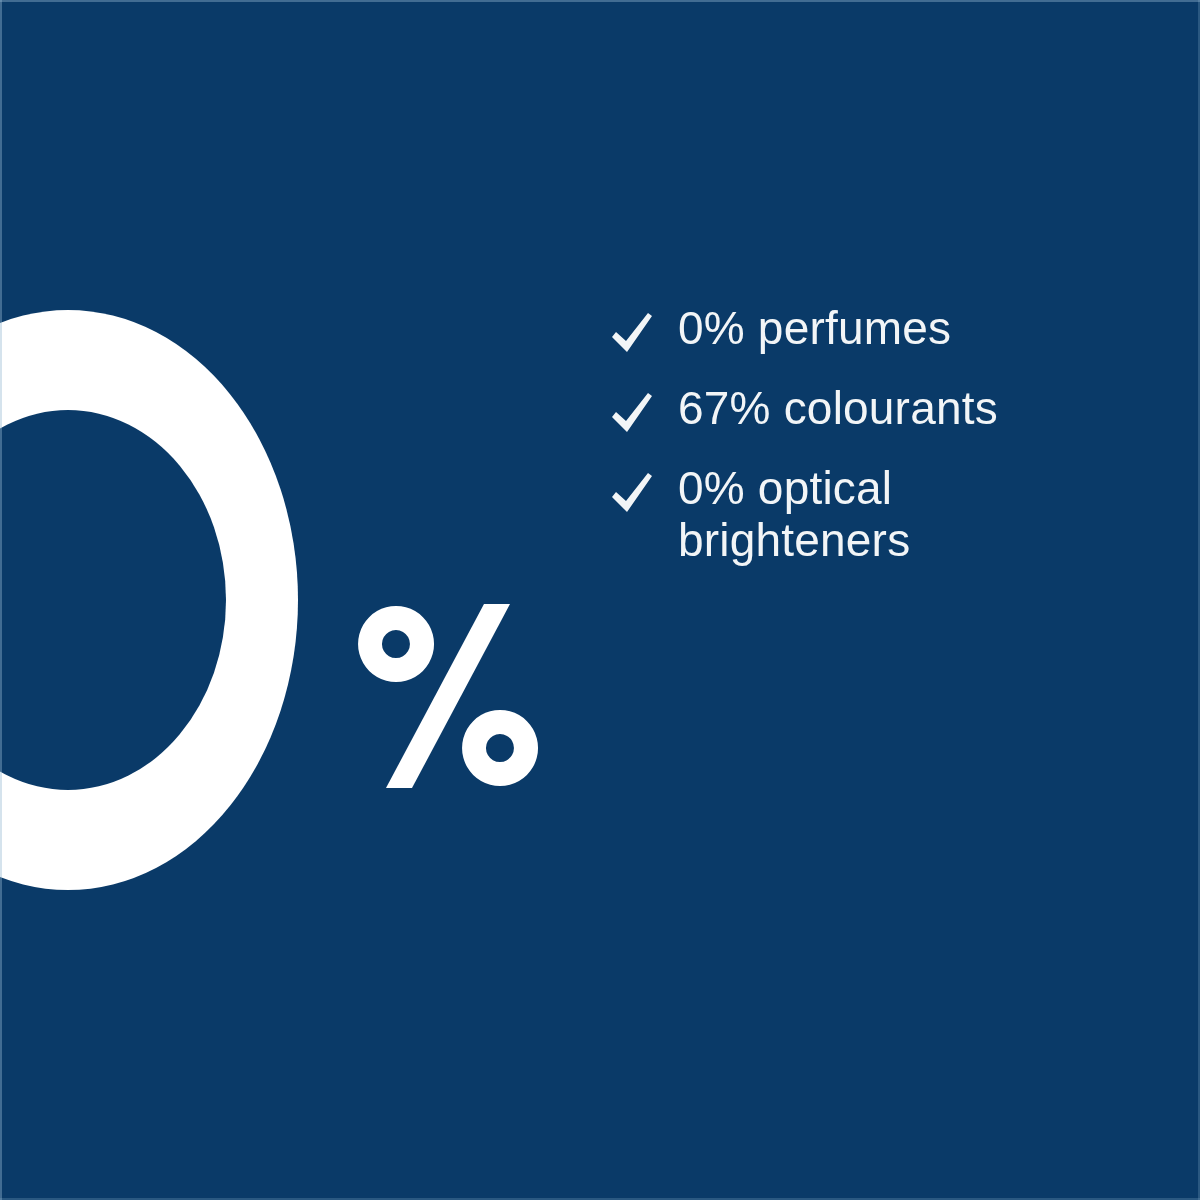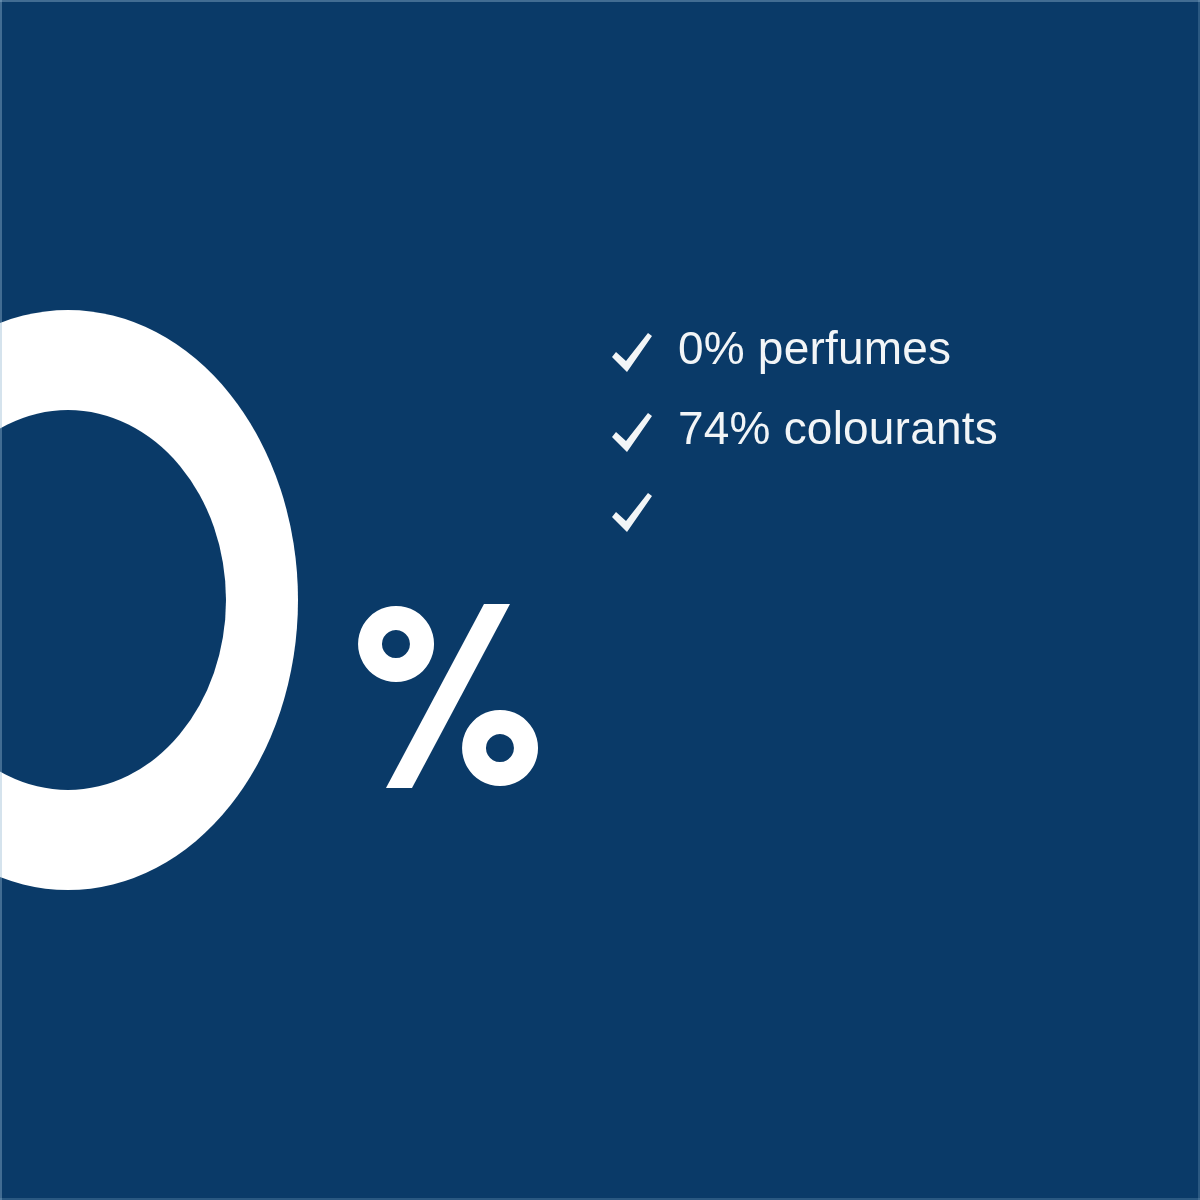--- a/index.html
+++ b/index.html
@@ -60,21 +60,21 @@
     width: 192px;
     height: 192px;
     z-index: 6;
   }
   #percent-mark svg { display: block; }
 
   
   #bullet-list {
     position: absolute;
     left: 608px;
-    top: 322px;
+    top: 302px;
     width: 540px;
     z-index: 10;
   }
 
   .bullet-row {
     display: flex;
     align-items: flex-start;
     margin-bottom: 22px;
   }
 
@@ -123,28 +123,30 @@
       </span>
       <span class="bullet-text">0% perfumes</span>
     </div>
 
     <div class="bullet-row">
       <span class="check-icon">
         <svg width="48" height="52" viewBox="0 0 48 52" aria-hidden="true">
           <path d="M4 29 L8 24 L18 33 L40 5 L44 8 L19 44 Z" fill="#f2f5f7"></path>
         </svg>
       </span>
-      <span class="bullet-text">74% colourants</span>
+      <span class="bullet-text">67% colourants</span>
     </div>
 
     <div class="bullet-row">
       <span class="check-icon">
         <svg width="48" height="52" viewBox="0 0 48 52" aria-hidden="true">
           <path d="M4 29 L8 24 L18 33 L40 5 L44 8 L19 44 Z" fill="#f2f5f7"></path>
         </svg>
       </span>
+      <span class="bullet-text">0% optical
+brighteners</span>
     </div>
 
 
   </div>
 
   <div id="edge-sheen"></div>
 </div>
 
 </body></html>

